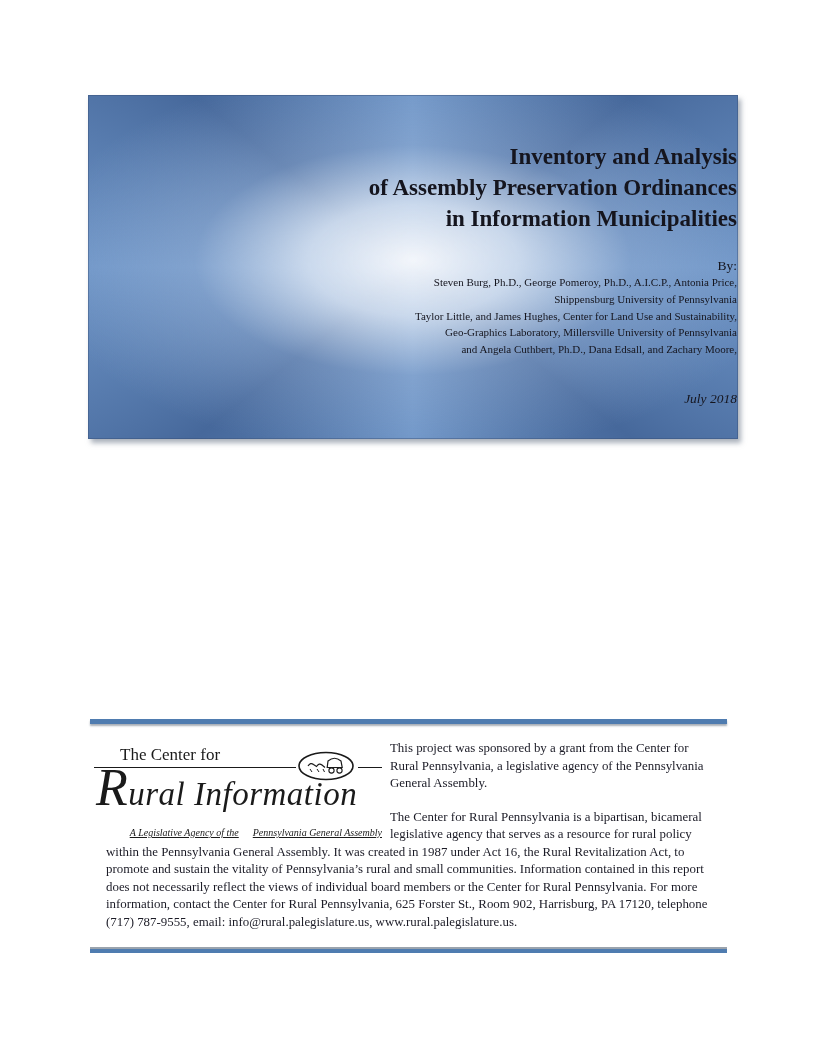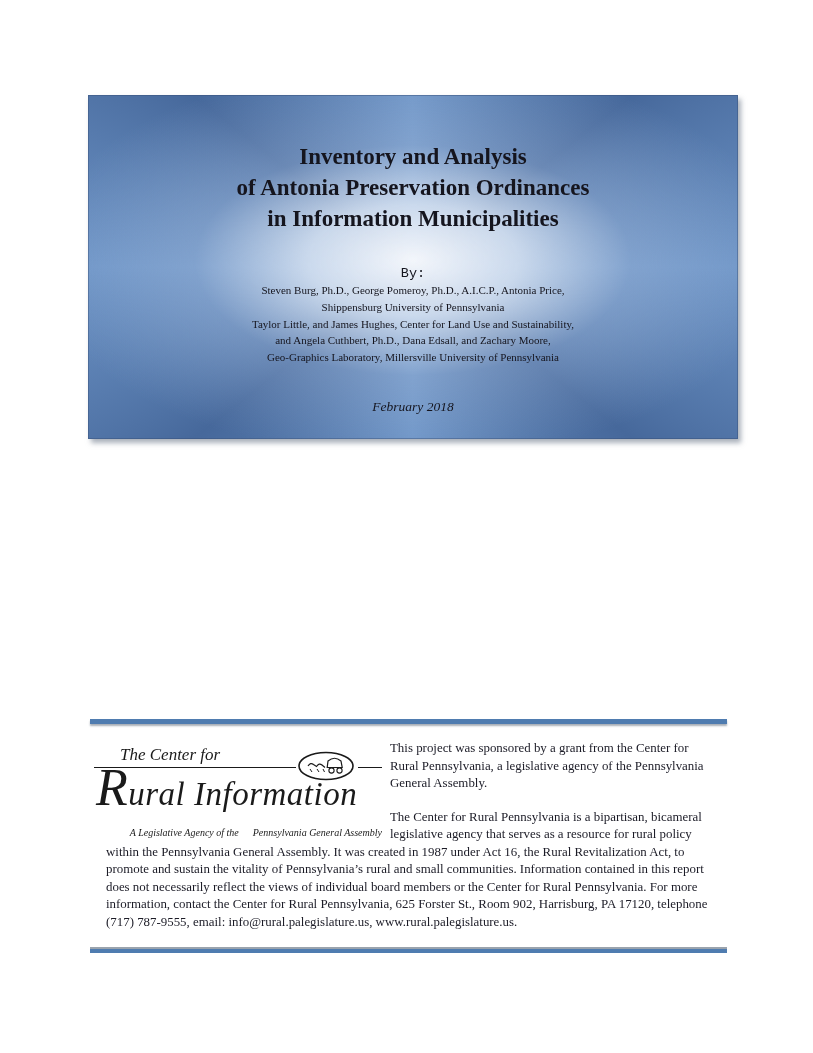--- a/index.html
+++ b/index.html
@@ -31,34 +31,33 @@
     background-image:
       radial-gradient(ellipse 58% 58% at 50% 48%,
         rgba(243,246,251,1) 0%,
         rgba(210,223,240,0.92) 28%,
         rgba(152,178,214,0.45) 58%,
         rgba(152,178,214,0) 100%),
       conic-gradient(from 0deg at 50% 50%,
         var(--edge) 0deg, var(--corner) 52deg, var(--edge) 90deg,
         var(--corner) 128deg, var(--edge) 180deg, var(--corner) 232deg,
         var(--edge) 270deg, var(--corner) 308deg, var(--edge) 360deg);
-    text-align:center;
+    text-align:right;
     padding-top:45px;
     color:var(--ink);
   }
   .title-line{
     font-size:23px;
     line-height:31px;
     font-weight:bold;
   }
   .by-label{
-    margin-top:31px;
+    margin-top:23px;
     font-size:13.5px;
     line-height:17px;
-    font-family:Liberation Mono, monospace;
   }
   .author-line{
     font-size:11px;
     line-height:16.8px;
   }
   .report-date{
     margin-top:33px;
     font-size:13.5px;
     font-style:italic;
   }
@@ -85,21 +84,21 @@
   
   .logo{
     float:left;
     position:relative;
     width:294px;height:99px;
     margin-right:6px;
     color:#1a1a1a;
   }
   .logo-topline{
     position:absolute;left:30px;top:6px;
-    font-style:italic;font-size:17px;white-space:nowrap;text-align:center;
+    font-size:17px;white-space:nowrap;text-align:center;
   }
   .logo-rule-left{
     position:absolute;left:4px;top:27px;
     width:202px;border-top:1.4px solid #1a1a1a;
   }
   .logo-rule-right{
     position:absolute;left:268px;top:27px;
     width:24px;border-top:1.4px solid #1a1a1a;
   }
   .logo-emblem{
@@ -112,49 +111,50 @@
     white-space:nowrap;
     letter-spacing:0.5px;
   }
   .logo-name::first-letter{
     font-size:52px;
   }
   .logo-tagline{
     position:absolute;right:2px;top:84px;
     font-style:italic;font-size:10px;
     white-space:nowrap;
+    text-decoration:underline;
   }
   .logo-tagline .gap{display:inline-block;width:14px;}
 
   .rule-bottom{
     clear:both;
     margin-top:3px;
   }
   .rule-bottom-gray{height:2px;background:#9aa3ad;}
   .rule-bottom-blue{height:4px;background:var(--rule);}
 </style>
 </head>
 <body>
 
 <div class="page">
 
   <div class="title-box">
     <div class="title-line">Inventory and Analysis</div>
-    <div class="title-line">of Antonia Preservation Ordinances</div>
+    <div class="title-line">of Assembly Preservation Ordinances</div>
     <div class="title-line">in Information Municipalities</div>
 
     <div class="by-label">By:</div>
 
     <div class="author-line">Steven Burg, Ph.D., George Pomeroy, Ph.D., A.I.C.P., Antonia Price,</div>
     <div class="author-line">Shippensburg University of Pennsylvania</div>
     <div class="author-line">Taylor Little, and James Hughes, Center for Land Use and Sustainability,</div>
+    <div class="author-line">Geo-Graphics Laboratory, Millersville University of Pennsylvania</div>
     <div class="author-line">and Angela Cuthbert, Ph.D., Dana Edsall, and Zachary Moore,</div>
-    <div class="author-line">Geo-Graphics Laboratory, Millersville University of Pennsylvania</div>
 
-    <div class="report-date">February 2018</div>
+    <div class="report-date">July 2018</div>
   </div>
 
   <div class="footer">
     <div class="rule-top"></div>
 
     <div class="footer-content">
 
       <div class="logo">
         <span class="logo-topline">The Center for</span>
         <span class="logo-rule-left"></span>

